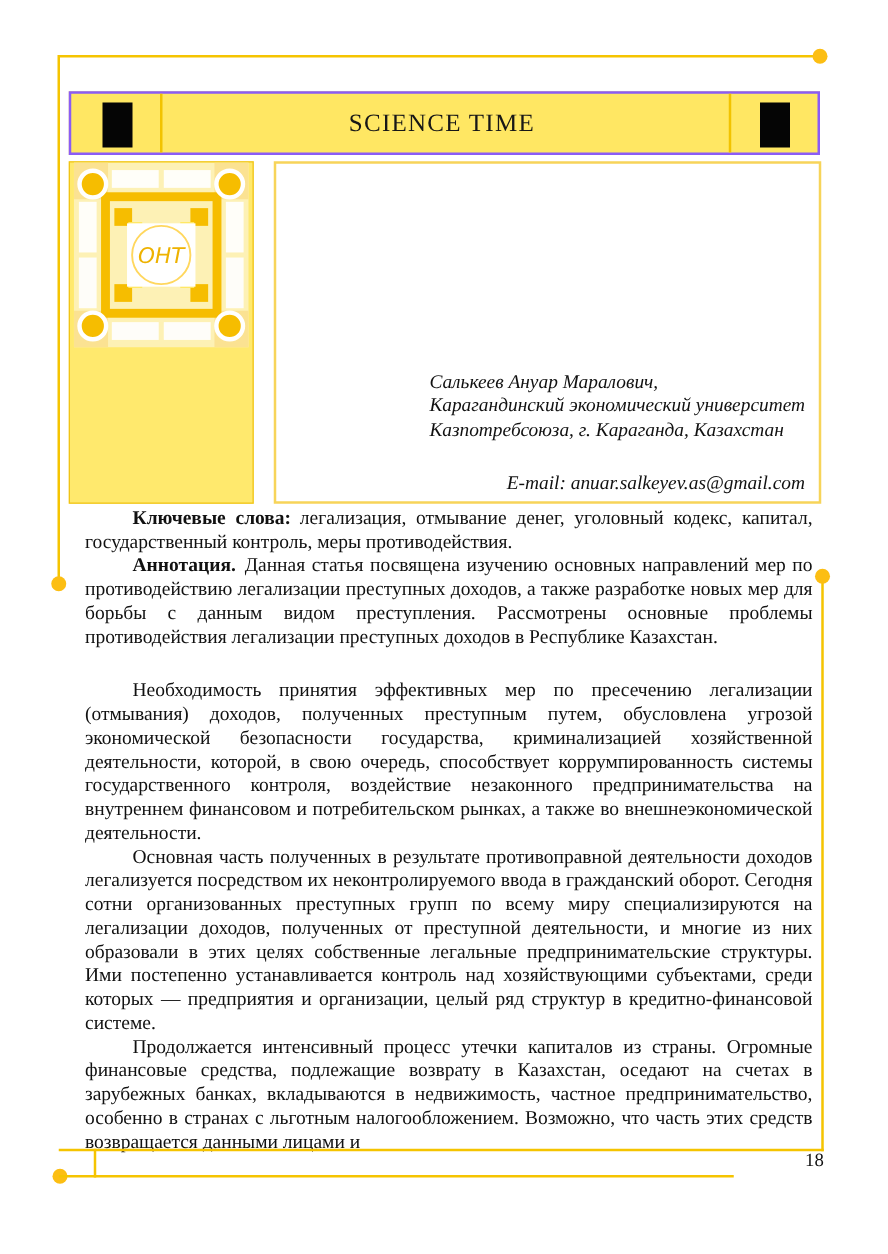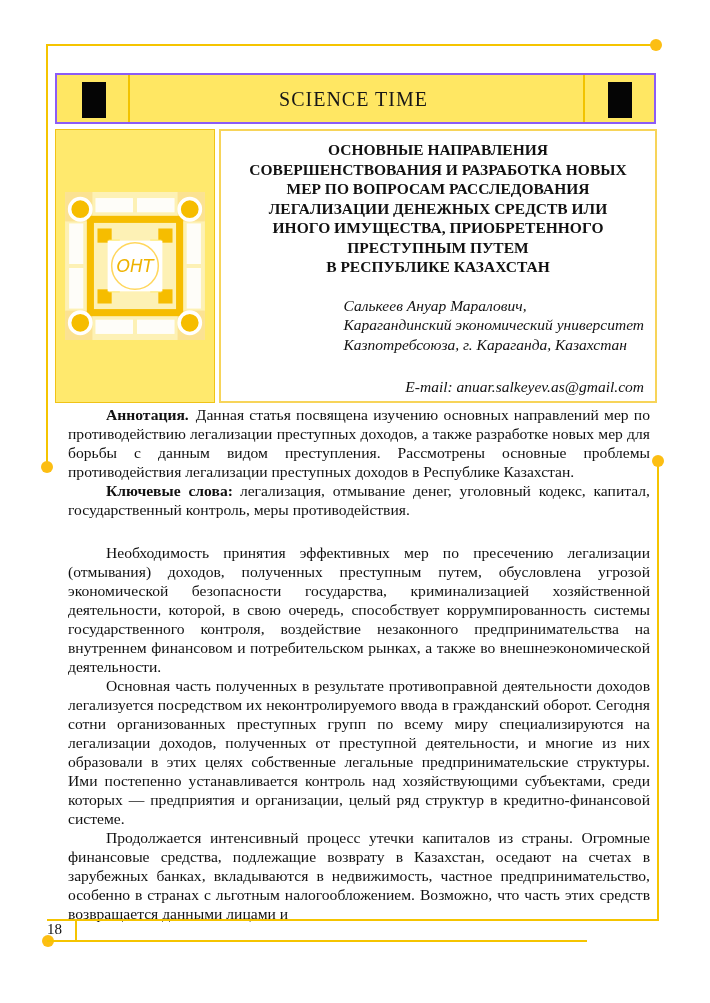--- a/index.html
+++ b/index.html
@@ -43,24 +43,24 @@
   .black-block{position:absolute;top:7px;width:24px;height:36px;background:#050505;}
   .block-l{left:25px;} .block-r{left:551px;}
   .journal-title{
     position:absolute;left:73px;right:77px;top:0;height:49px;
     line-height:49px;text-align:center;
     font-size:20px;letter-spacing:1px;color:#171717;
   }
 
   
   .logo-panel{
-    position:absolute;left:55px;top:129px;width:160px;height:274px;
+    position:absolute;left:55px;top:129px;width:148px;height:274px;
     background:var(--cell-yellow);
     border:1px solid #f0c317;
-    display:flex;align-items:center;justify-content:center;
+    display:flex;align-items:flex-start;justify-content:center;
   }
 
   
   .article-header-box{
     position:absolute;left:219px;top:129px;width:438px;height:274px;
     background:#ffffff;border:2px solid var(--box-border);
   }
   .article-title{
     margin-top:9px;padding:0 6px;
     text-align:center;font-weight:bold;
@@ -86,21 +86,21 @@
   .article-body p{text-indent:38px;}
   .article-body .lbl{font-weight:bold;margin-right:7px;}
   .gap-before{margin-top:24px;}
 
   
   .footer-rule-top{left:47px;top:919px;width:612px;height:2px;}
   .footer-rule-bottom{left:47px;top:940px;width:540px;height:2px;}
   .footer-vline{left:75px;top:919px;width:2px;height:23px;}
   .page-number{
     position:absolute;left:47px;top:921px;width:612px;
-    text-align:left;font-size:15px;
+    text-align:right;font-size:15px;
   }
 </style>
 </head>
 <body>
 
 <div id="canvas">
 
   <div class="h-line frame-top"></div>
   <div class="v-line frame-left"></div>
   <div class="v-line frame-right"></div>
@@ -158,36 +158,29 @@
         <rect x="43" y="88" width="11" height="11"></rect>
         <rect x="84" y="88" width="11" height="11"></rect>
       </g>
       <rect x="42" y="48" width="54" height="50" fill="#ffffff"></rect>
       <circle cx="69" cy="73" r="23" fill="none" stroke="#ffd75e" stroke-width="1.5"></circle>
       <text x="69" y="79" text-anchor="middle" font-size="17" font-style="italic" font-family="DejaVu Sans, sans-serif" fill="#eeb200">ОНТ</text>
     </svg>
   </div>
 
   <div class="article-header-box">
-    <div class="article-title">ОСНОВНЫЕ НАПРАВЛЕНИЯ
-СОВЕРШЕНСТВОВАНИЯ И РАЗРАБОТКА НОВЫХ
-МЕР ПО ВОПРОСАМ РАССЛЕДОВАНИЯ
-ЛЕГАЛИЗАЦИИ ДЕНЕЖНЫХ СРЕДСТВ ИЛИ
-ИНОГО ИМУЩЕСТВА, ПРИОБРЕТЕННОГО
-ПРЕСТУПНЫМ ПУТЕМ
-В РЕСПУБЛИКЕ КАЗАХСТАН</div>
     <div class="article-authors">Салькеев Ануар Маралович,
 Карагандинский экономический университет
 Казпотребсоюза, г. Караганда, Казахстан</div>
     <div class="article-email">E-mail: anuar.salkeyev.as@gmail.com</div>
   </div>
 
   <div class="article-body">
+    <p><span class="lbl">Ключевые слова:</span><span>легализация, отмывание денег, уголовный кодекс, капитал, государственный контроль, меры противодействия.</span></p>
     <p><span class="lbl">Аннотация.</span><span>Данная статья посвящена изучению основных направлений мер по противодействию легализации преступных доходов, а также разработке новых мер для борьбы с данным видом преступления. Рассмотрены основные проблемы противодействия легализации преступных доходов в Республике Казахстан.</span></p>
-    <p><span class="lbl">Ключевые слова:</span><span>легализация, отмывание денег, уголовный кодекс, капитал, государственный контроль, меры противодействия.</span></p>
     <p class="gap-before">Необходимость принятия эффективных мер по пресечению легализации (отмывания) доходов, полученных преступным путем, обусловлена угрозой экономической безопасности государства, криминализацией хозяйственной деятельности, которой, в свою очередь, способствует коррумпированность системы государственного контроля, воздействие незаконного предпринимательства на внутреннем финансовом и потребительском рынках, а также во внешнеэкономической деятельности.</p>
     <p>Основная часть полученных в результате противоправной деятельности доходов легализуется посредством их неконтролируемого ввода в гражданский оборот. Сегодня сотни организованных преступных групп по всему миру специализируются на легализации доходов, полученных от преступной деятельности, и многие из них образовали в этих целях собственные легальные предпринимательские структуры. Ими постепенно устанавливается контроль над хозяйствующими субъектами, среди которых — предприятия и организации, целый ряд структур в кредитно-финансовой системе.</p>
     <p>Продолжается интенсивный процесс утечки капиталов из страны. Огромные финансовые средства, подлежащие возврату в Казахстан, оседают на счетах в зарубежных банках, вкладываются в недвижимость, частное предпринимательство, особенно в странах с льготным налогообложением. Возможно, что часть этих средств возвращается данными лицами и</p>
   </div>
 
   <div class="h-line footer-rule-top"></div>
   <div class="h-line footer-rule-bottom"></div>
   <div class="v-line footer-vline"></div>
   <div class="page-number">18</div>
 

